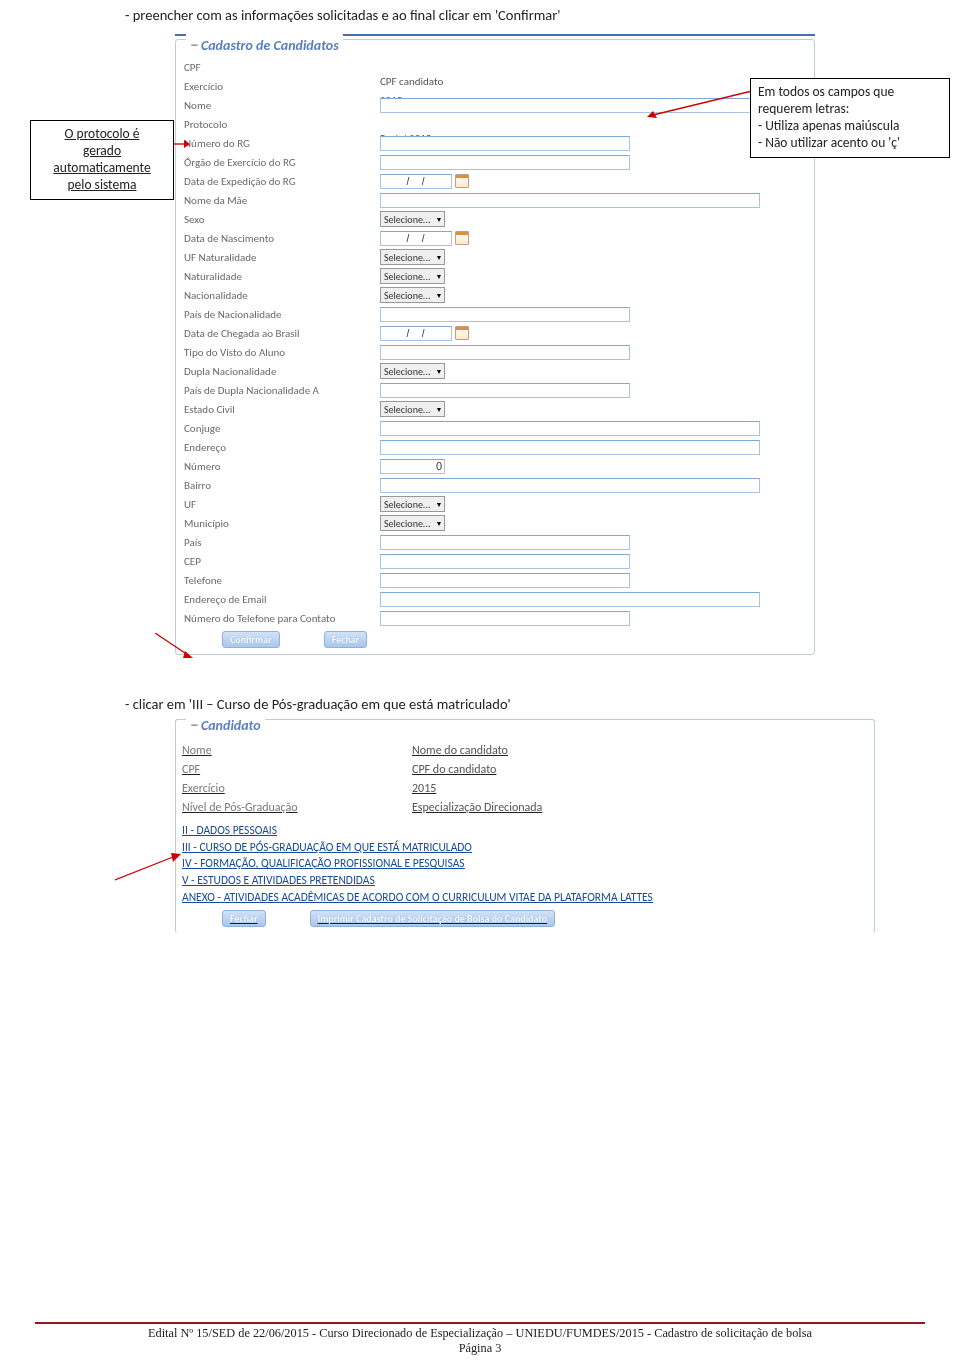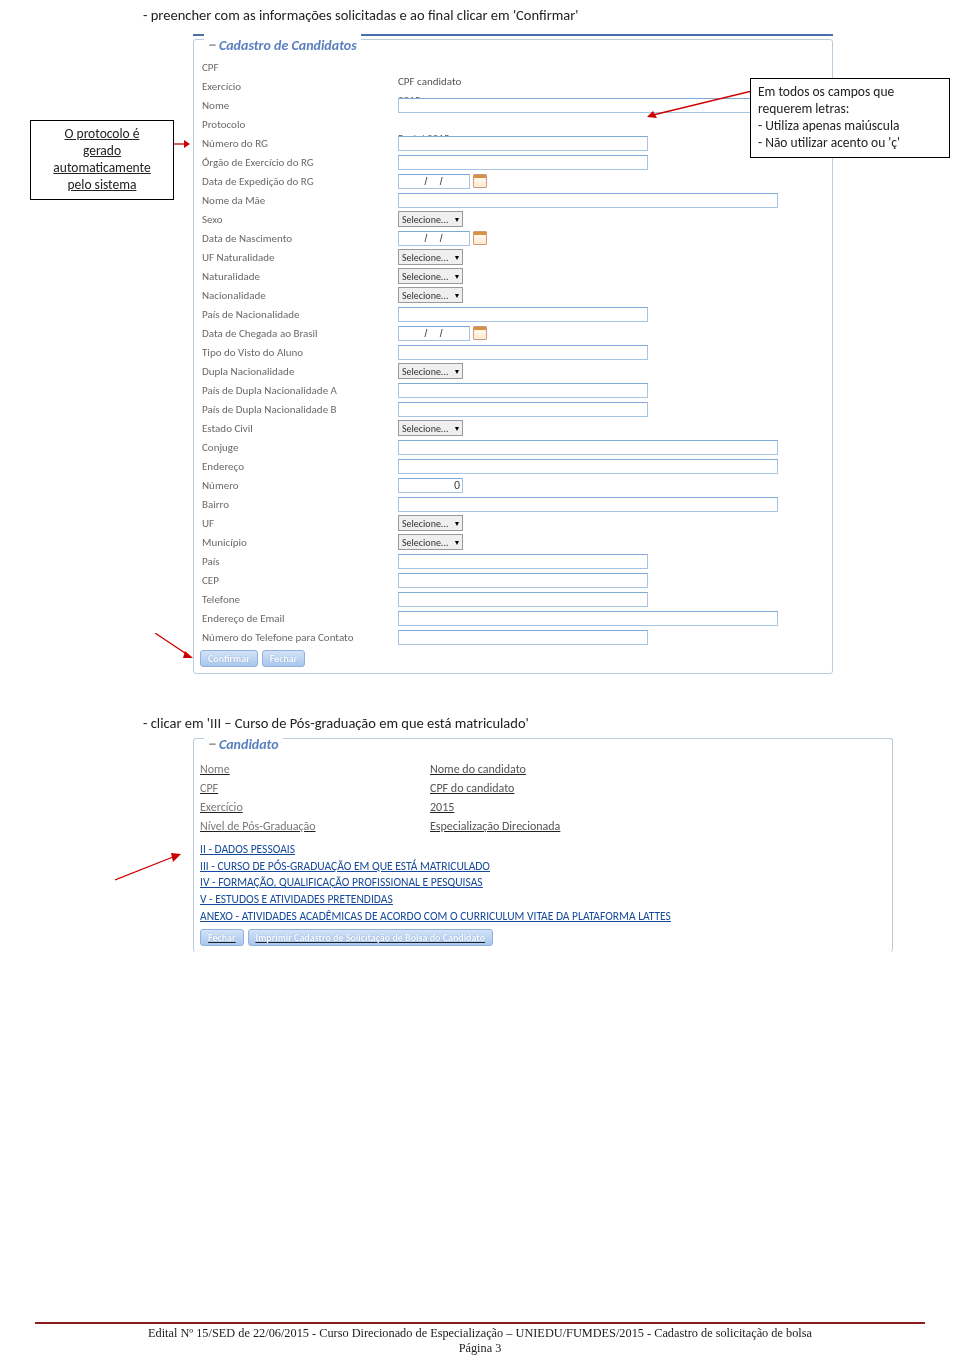--- a/index.html
+++ b/index.html
@@ -5,21 +5,21 @@
   * { box-sizing: border-box; margin: 0; padding: 0; }
   body {
     font-family: Calibri, Arial, sans-serif;
     font-size: 13px;
     background: #fff;
     width: 960px;
     margin: 0 auto;
     color: #222;
     position: relative;
   }
-  .page { padding: 0 35px 20px 53px; position: relative; }
+  .page { padding: 0 35px 20px 35px; position: relative; }
   .instr { font-size: 14.5px; padding: 6px 0 10px 90px; }
 
   
   .callout {
     position: absolute;
     border: 1.3px solid #000;
     background: #fff;
     padding: 5px 7px;
     font-size: 13.5px;
     line-height: 1.25;
@@ -124,20 +124,21 @@
     background: linear-gradient(#d2e2f7,#a9c6ec);
     border-radius: 3px;
     font-size: 10px;
     font-weight: bold;
     color: #fff;
     padding: 0 7px;
     display: inline-flex;
     align-items: center;
     cursor: pointer;
     text-shadow: 0 0 1px #6a90c8;
+    margin-left: 40px;
   }
 
   
   .instr2 { font-size: 14.5px; padding: 40px 0 6px 90px; }
   .panel-wrap2 { margin: 0 0 0 140px; width: 700px; position: relative; }
   .cand-body .row2 { display: flex; height: 19px; align-items: center; }
   .cand-body .lbl2 { width: 230px; font-size: 12px; color: #7a7a7a; }
   .cand-body .val2 { font-size: 12px; color: #555; }
   .links { margin-top: 6px; }
   .links a {
@@ -319,26 +320,20 @@
                 <span class="select">Selecione...</span>
               </div>
             </div>
         <div class="row">
               <div class="lbl">País de Dupla Nacionalidade A</div>
               <div class="val">
                 <input class="txt-input med" style="">
               </div>
             </div>
         <div class="row">
-              <div class="lbl">País de Dupla Nacionalidade B</div>
-              <div class="val">
-                <input class="txt-input med" style="">
-              </div>
-            </div>
-        <div class="row">
               <div class="lbl">Estado Civil</div>
               <div class="val">
                 <span class="select">Selecione...</span>
               </div>
             </div>
         <div class="row">
               <div class="lbl">Conjuge</div>
               <div class="val">
                 <input class="txt-input full" style="">
               </div>

